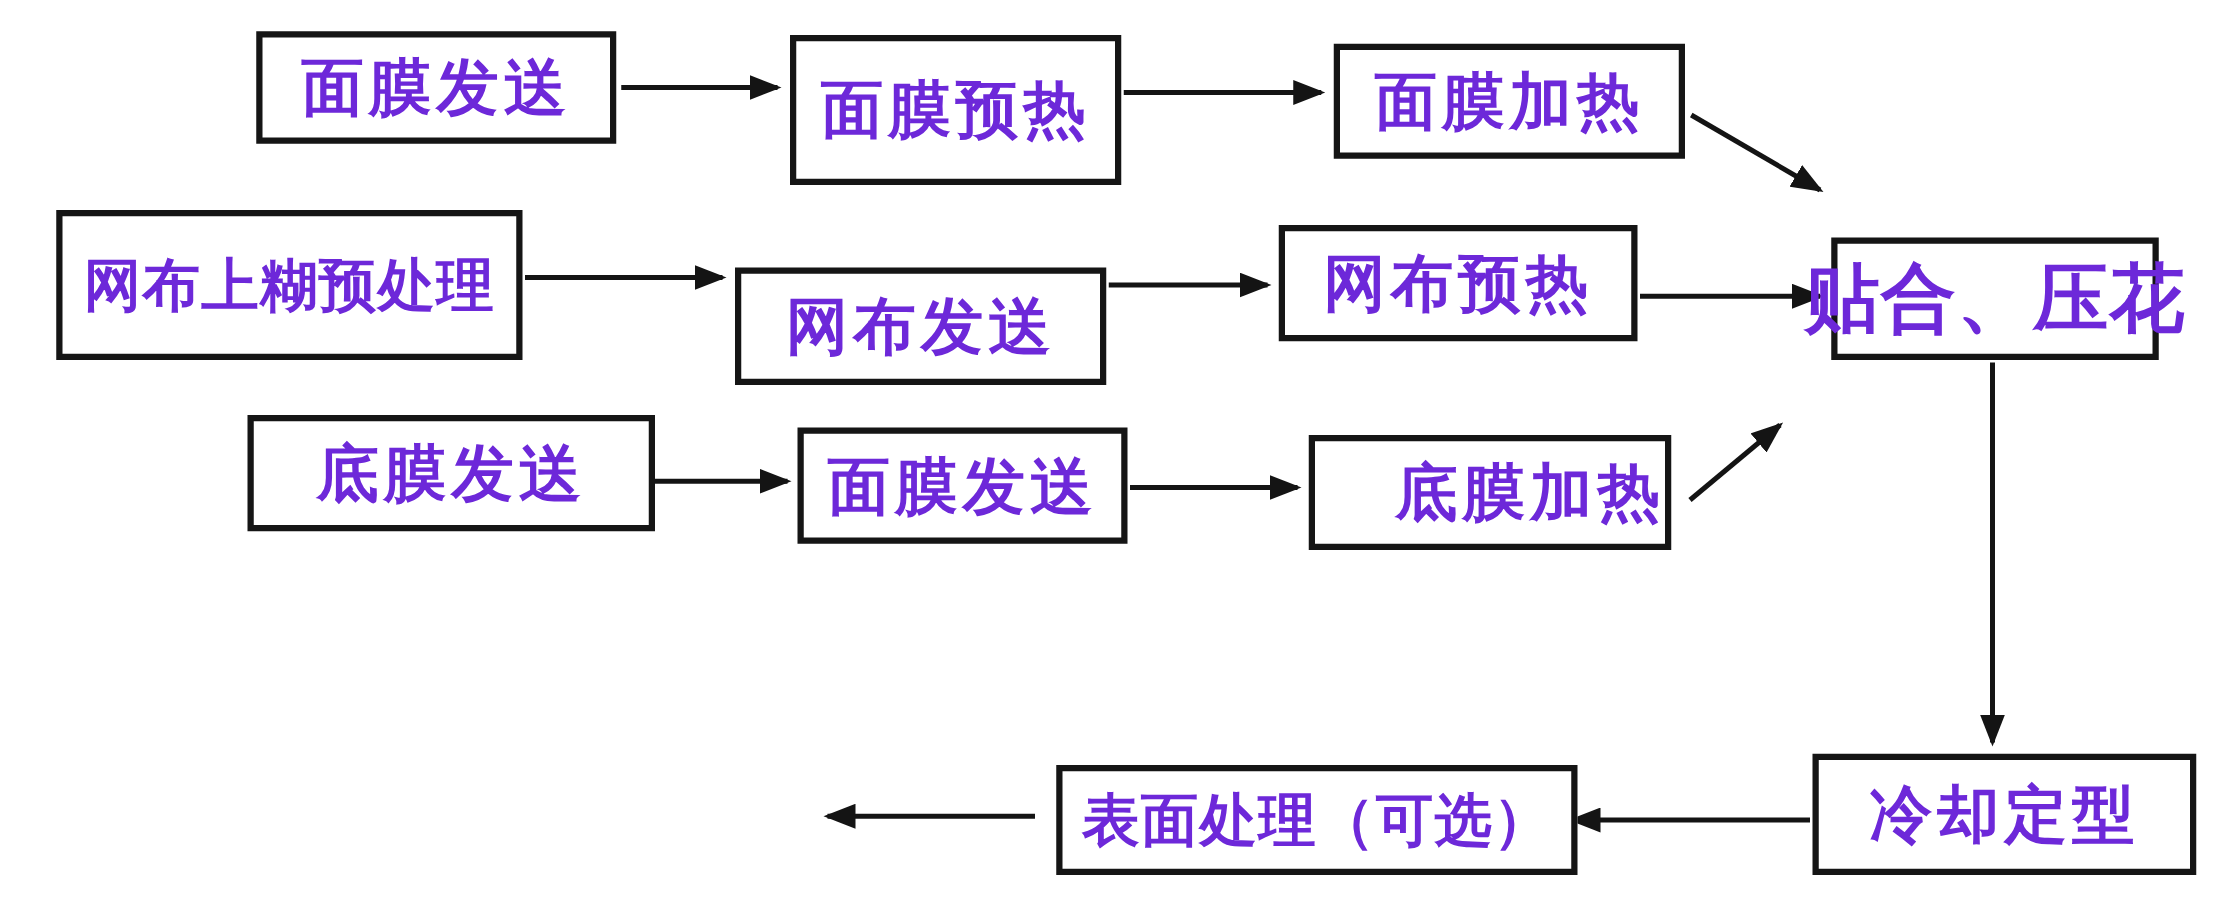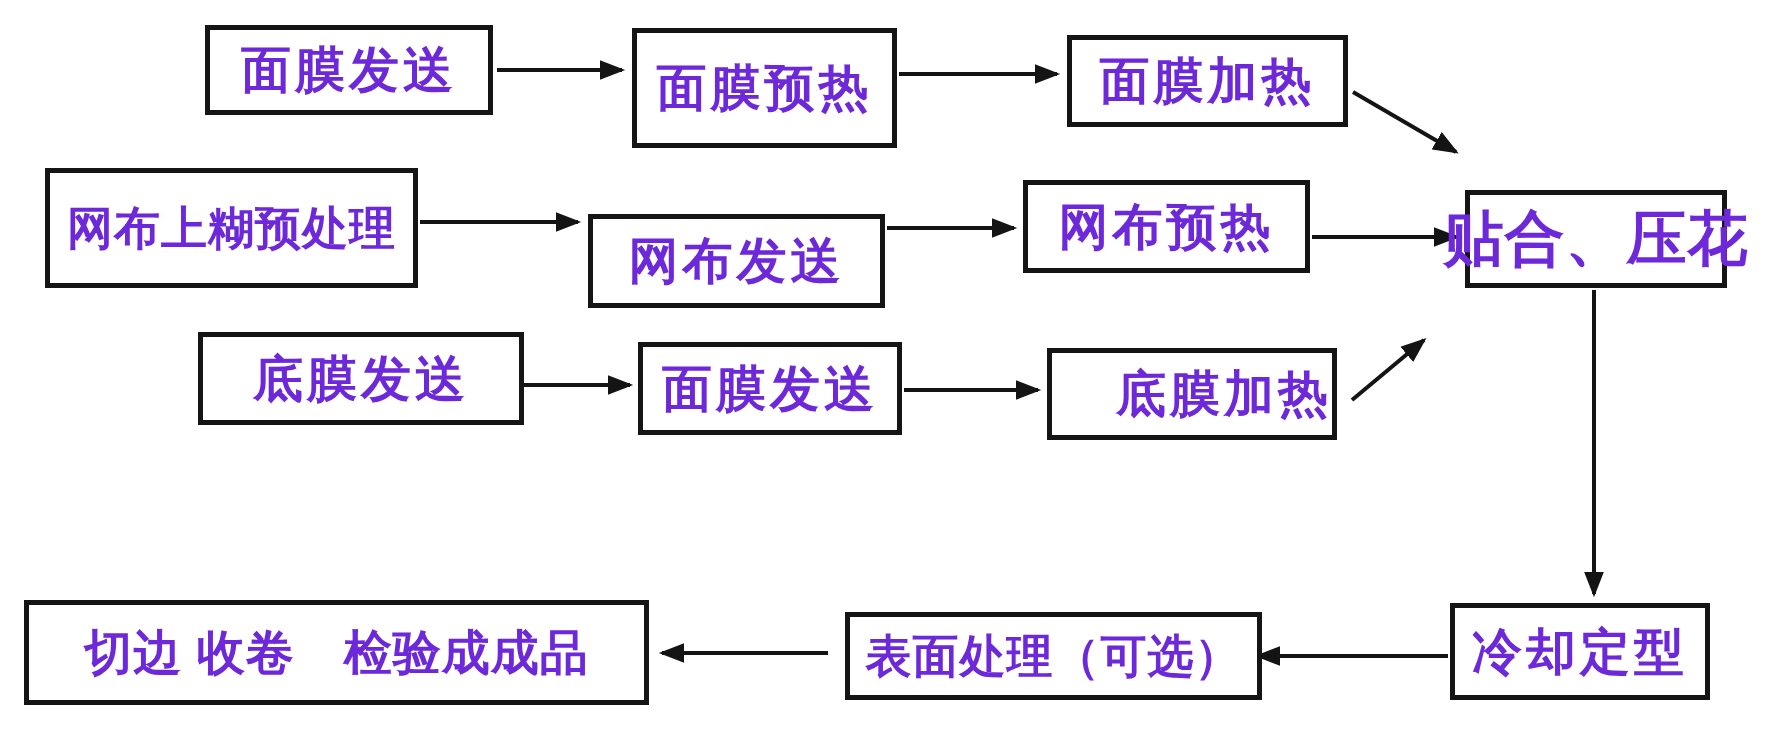--- a/index.html
+++ b/index.html
@@ -105,25 +105,22 @@
   </div>
 
   <div class="node" style="left:638px; top:342px; width:264px; height:93px;">
     <span class="node-label">面膜发送</span>
   </div>
 
   <div class="node" style="left:1047px; top:348px; width:290px; height:92px;justify-content:flex-end;">
     <span class="node-label">底膜加热</span>
   </div>
 
-  <div class="node" style="left:1450px; top:603px; width:260px; height:97px;">
+  <div class="node" style="left:1450px; top:603px; width:307px; height:97px;">
     <span class="node-label">冷却定型</span>
   </div>
 
   <div class="node" style="left:830px; top:612px; width:417px; height:88px;margin-left:15px;">
     <span class="node-label fs46">表面处理（可选）</span>
   </div>
 
-  <div class="node" style="left:24px; top:600px;  width:625px; height:105px;">
-    <span class="node-label fs48">切边 收卷　检验成成品</span>
-  </div>
 
 </div>
 
 </body></html>

